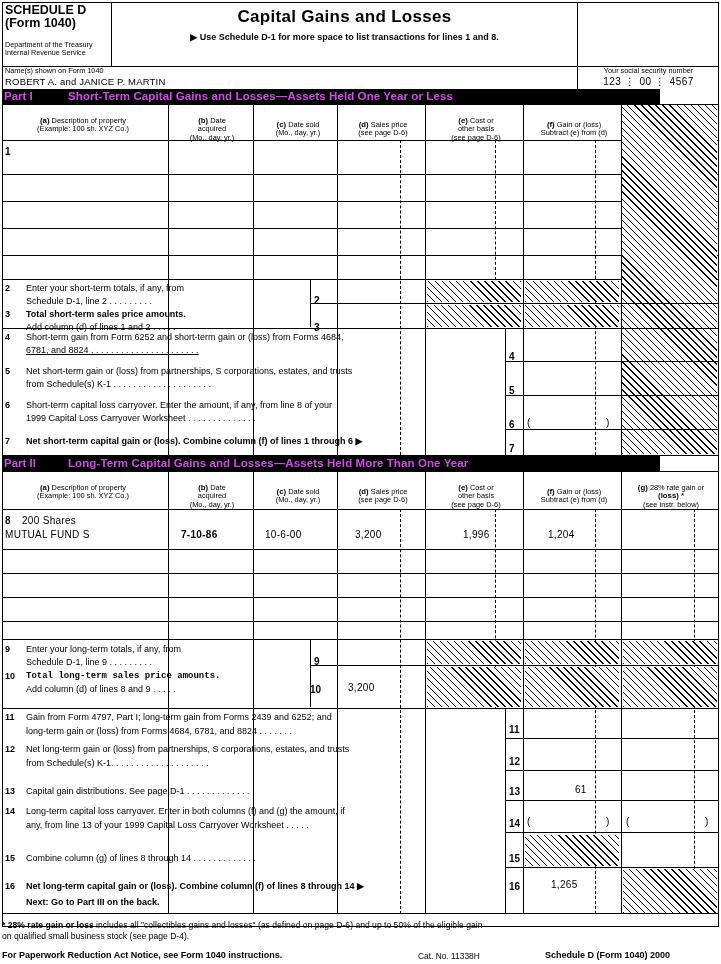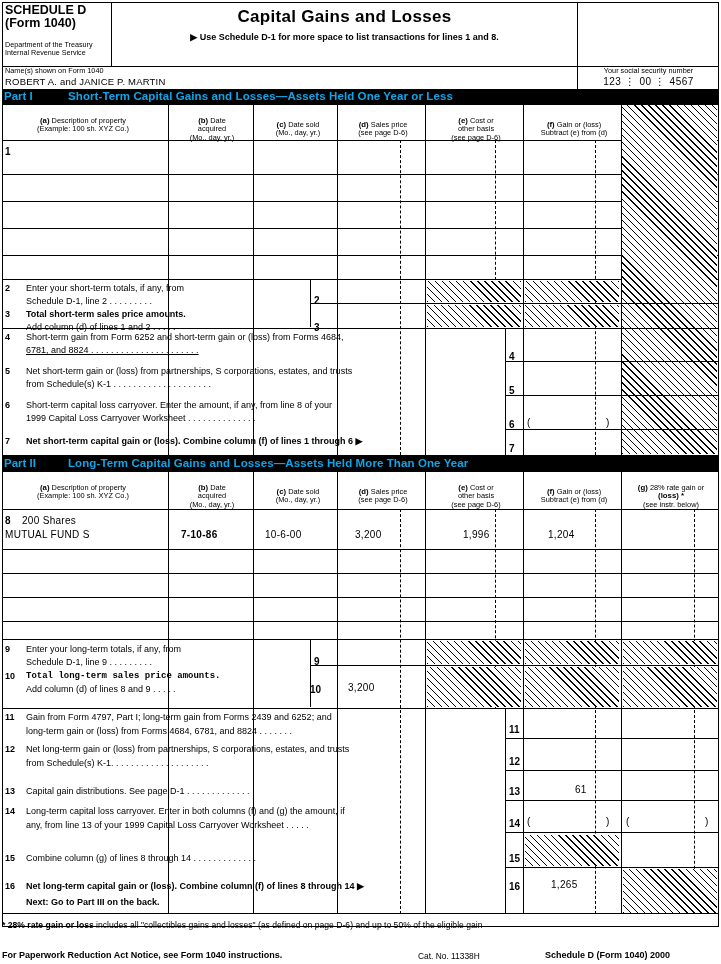--- a/index.html
+++ b/index.html
@@ -27,21 +27,21 @@
   .namerow{position:absolute;left:0;top:64px;width:100%;height:23px;border-top:1.5px solid #000;box-sizing:border-box;}
   .namecell{position:absolute;left:0;top:0;width:576px;height:23px;border-right:1.5px solid #000;box-sizing:border-box;padding-left:3px;}
   .namelbl{font-size:7.3px;line-height:8px;}
   .namevalue{font-size:9.5px;margin-top:1px;letter-spacing:.2px;}
   .ssncell{position:absolute;left:576px;top:0;width:141px;height:23px;box-sizing:border-box;text-align:center;}
   .ssnlbl{font-size:7.3px;line-height:8px;}
   .ssnval{font-size:10px;margin-top:1px;letter-spacing:.5px;}
   .ssnval i{font-style:normal;letter-spacing:1px;}
 
   
-  .partbar{position:absolute;left:0;width:717px;height:15px;background:#000;color:#0ea5e9;}
+  .partbar{position:absolute;left:0;width:658px;height:15px;background:#000;color:#d946ef;}
   .partbar .pl{position:absolute;left:2px;top:1px;font-weight:bold;font-size:11.5px;}
   .partbar .pt{position:absolute;left:66px;top:1px;font-weight:bold;font-size:11.5px;letter-spacing:.1px;}
 
   
   .t{position:absolute;font-size:9px;}
   .b{font-weight:bold;}
   .vline{position:absolute;width:0;border-left:1.5px solid #000;}
   .hline{position:absolute;height:0;border-top:1.5px solid #000;}
   .hlinethin{position:absolute;height:0;border-top:1px solid #000;}
   .dashed{position:absolute;width:0;border-left:1px dashed #000;}
@@ -336,17 +336,18 @@
   <div class="t b" style="left:26px;top:881px;">Net long-term capital gain or (loss). Combine column (f) of lines 8 through 14  ▶</div>
   <div class="lnum" style="left:509px;top:881px;">16</div>
   <div class="val" style="left:551px;top:879px;">1,265</div>
   <div class="hatch" style="left:623px;top:869px;width:94px;height:44px;"></div>
   <div class="t b" style="left:26px;top:897px;">Next: Go to Part III on the back.</div>
   <div class="hline" style="left:2px;top:913px;width:717px;"></div>
 
   <div class="fnote" style="left:2px;top:920px;width:717px;">
     <b>* 28% rate gain or loss</b><span> includes all "collectibles gains and losses" (as defined on page D-6) and up to 50% of the eligible gain</span>
   </div>
+  <div class="fnote" style="left:2px;top:931px;width:717px;">on qualified small business stock (see page D-4).</div>
 
   <div class="fbottom" style="left:2px;top:950px;">For Paperwork Reduction Act Notice, see Form 1040 instructions.</div>
   <div class="t" style="left:418px;top:951px;font-size:8.4px;font-weight:normal;">Cat. No. 11338H</div>
   <div class="fbottom" style="left:545px;top:950px;">Schedule D (Form 1040) 2000</div>
 </div>
 
 </body></html>

